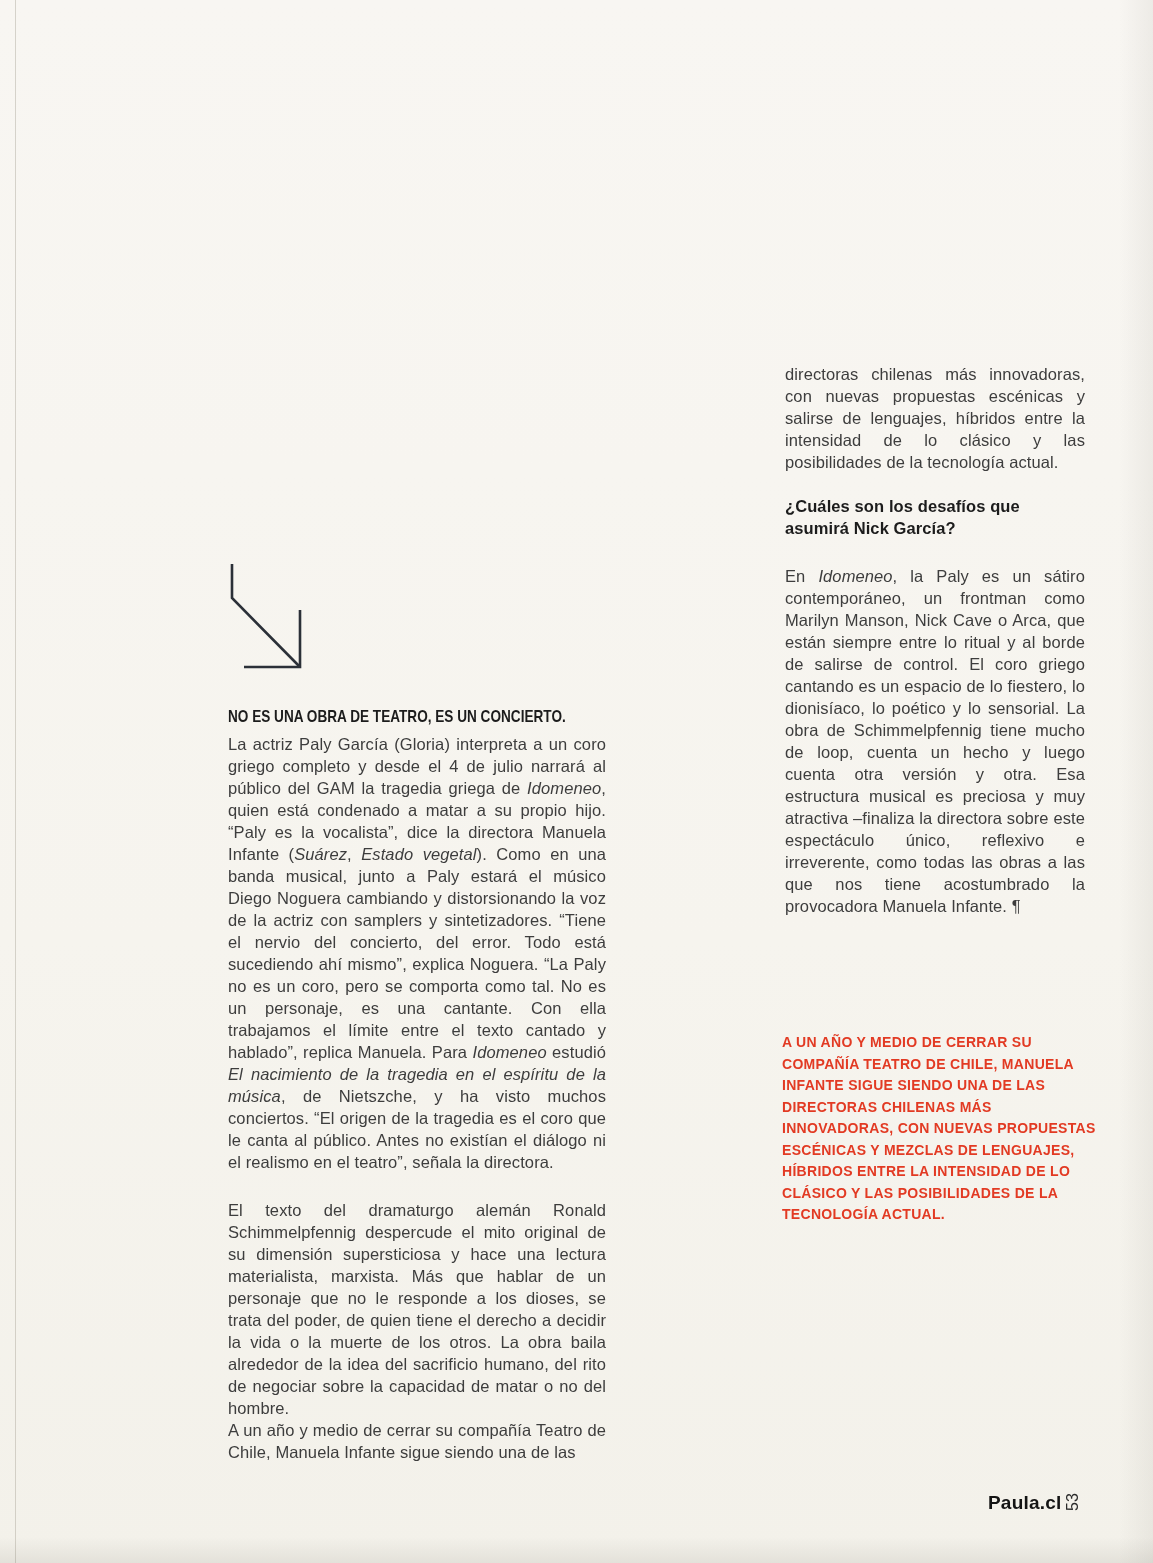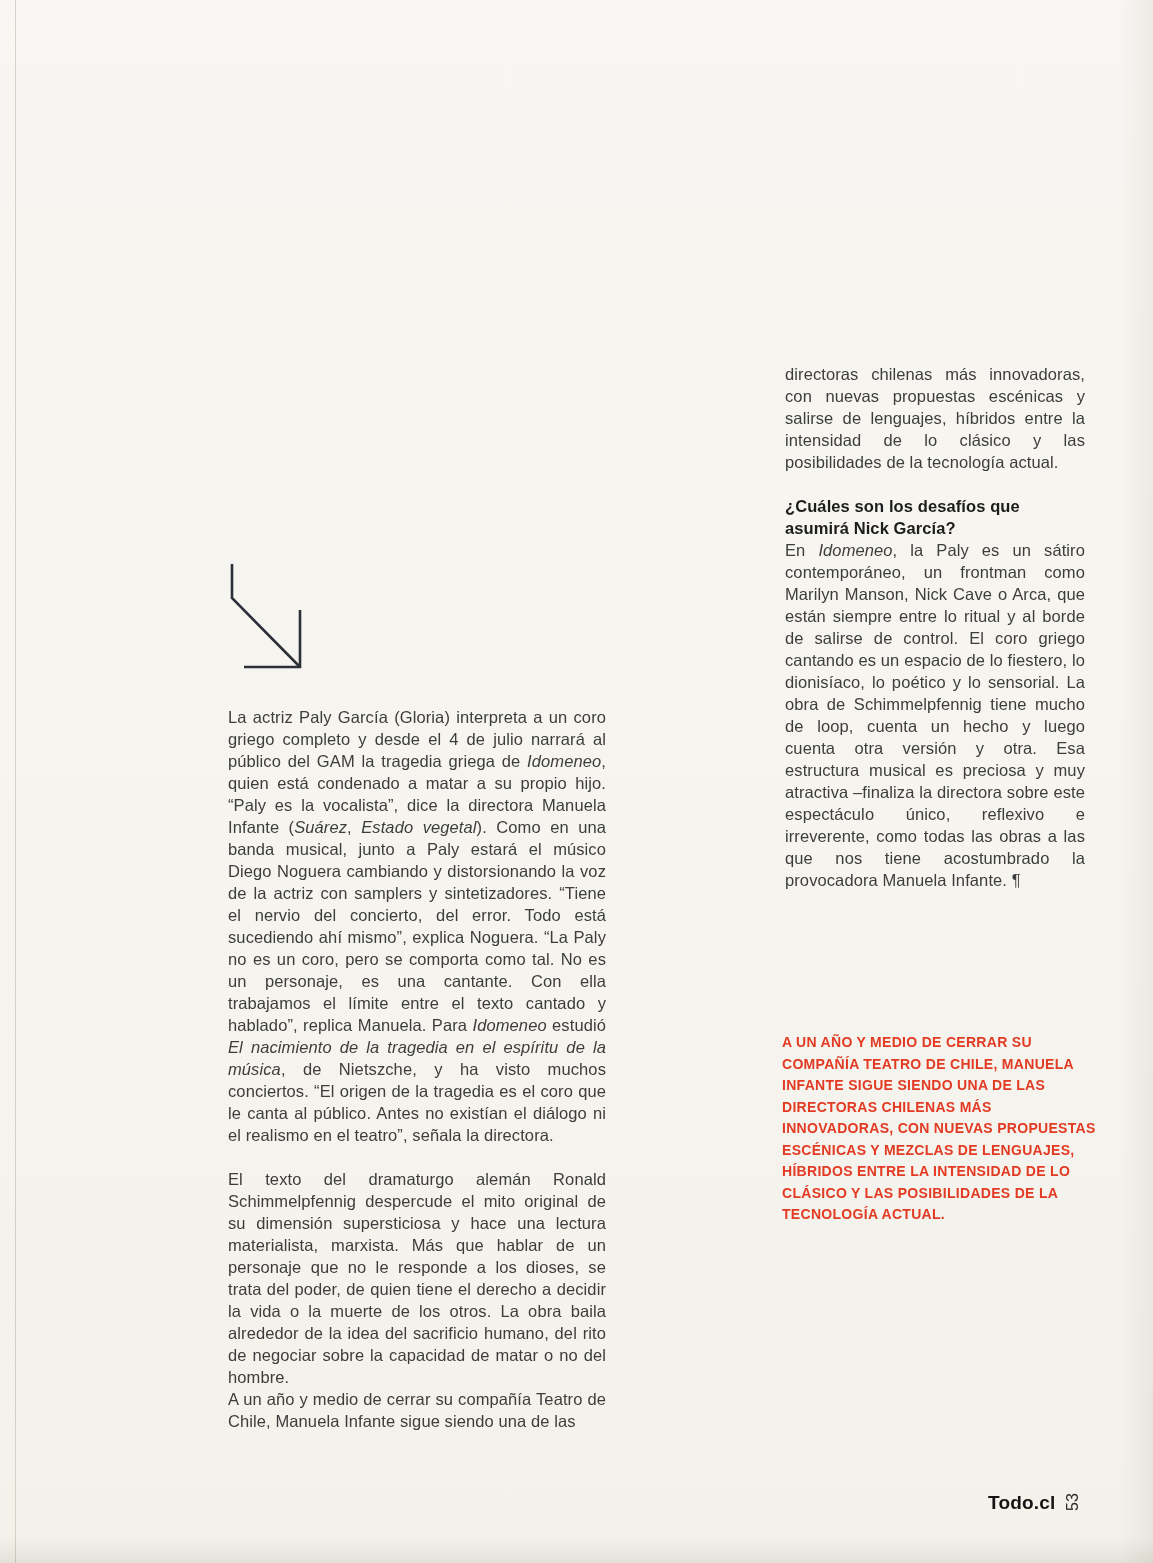--- a/index.html
+++ b/index.html
@@ -43,21 +43,21 @@
   }
   .col {
     position: absolute;
     text-align: justify;
     font-size: 16.5px;
     line-height: 22px;
     color: #3d3d3d;
     letter-spacing: 0.1px;
   }
   .col p { margin: 0 0 22px 0; }
-  .col p.no-gap { margin-bottom: 0; }
+  .col p.no-gap { margin-bottom: 0; margin-top: 26px; }
   .col p:last-child { margin-bottom: 0; }
   .col em { font-style: italic; }
   .col-left  { left: 228px; top: 706px; width: 378px; }
   .col-right { left: 785px; top: 363px; width: 300px; }
   .headline {
     margin: 0 0 5px 0;
     font-size: 17px;
     font-weight: bold;
     color: #1c1c1c;
     white-space: nowrap;
@@ -115,29 +115,30 @@
   <div class="fold-line"></div>
   <div class="edge-shadow-right"></div>
   <div class="edge-shadow-bottom"></div>
 
   <svg class="arrow-icon" width="110" height="118" viewBox="0 0 110 118" fill="none">
     <path d="M8 6 L8 40 L76 109" stroke="#2b3038" stroke-width="2.6" fill="none"></path>
     <path d="M76 52 L76 109 L20 109" stroke="#2b3038" stroke-width="2.6" fill="none"></path>
   </svg>
 
   <div class="col col-left">
+    <h2 class="headline"><span class="squeeze">NO ES UNA OBRA DE TEATRO, ES UN CONCIERTO.</span></h2>
     <p class="body-text"><span>La actriz Paly García (Gloria) interpreta a un coro griego completo y desde el 4 de julio narrará al público del GAM la tragedia griega de </span><em>Idomeneo</em><span>, quien está condenado a matar a su propio hijo. “Paly es la vocalista”, dice la directora Manuela Infante (</span><em>Suárez</em><span>, </span><em>Estado vegetal</em><span>). Como en una banda musical, junto a Paly estará el músico Diego Noguera cambiando y distorsionando la voz de la actriz con samplers y sintetizadores. “Tiene el nervio del concierto, del error. Todo está sucediendo ahí mismo”, explica Noguera. “La Paly no es un coro, pero se comporta como tal. No es un personaje, es una cantante. Con ella trabajamos el límite entre el texto cantado y hablado”, replica Manuela. Para </span><em>Idomeneo</em><span> estudió </span><em>El nacimiento de la tragedia en el espíritu de la música</em><span>, de Nietszche, y ha visto muchos conciertos. “El origen de la tragedia es el coro que le canta al público. Antes no existían el diálogo ni el realismo en el teatro”, señala la directora.</span></p>
     <p class="body-text no-gap">El texto del dramaturgo alemán Ronald Schimmelpfennig despercude el mito original de su dimensión supersticiosa y hace una lectura materialista, marxista. Más que hablar de un personaje que no le responde a los dioses, se trata del poder, de quien tiene el derecho a decidir la vida o la muerte de los otros. La obra baila alrededor de la idea del sacrificio humano, del rito de negociar sobre la capacidad de matar o no del hombre.</p>
     <p class="body-text">A un año y medio de cerrar su compañía Teatro de Chile, Manuela Infante sigue siendo una de las</p>
   </div>
 
   <div class="col col-right">
     <p class="body-text">directoras chilenas más innovadoras, con nuevas propuestas escénicas y salirse de lenguajes, híbridos entre la intensidad de lo clásico y las posibilidades de la tecnología actual.</p>
     <h3 class="question">¿Cuáles son los desafíos que asumirá Nick García?</h3>
     <p class="body-text no-gap"><span>En </span><em>Idomeneo</em><span>, la Paly es un sátiro contemporáneo, un frontman como Marilyn Manson, Nick Cave o Arca, que están siempre entre lo ritual y al borde de salirse de control. El coro griego cantando es un espacio de lo fiestero, lo dionisíaco, lo poético y lo sensorial. La obra de Schimmelpfennig tiene mucho de loop, cuenta un hecho y luego cuenta otra versión y otra. Esa estructura musical es preciosa y muy atractiva –finaliza la directora sobre este espectáculo único, reflexivo e irreverente, como todas las obras a las que nos tiene acostumbrado la provocadora Manuela Infante. ¶</span></p>
   </div>
 
   <div class="pull-quote">A UN AÑO Y MEDIO DE CERRAR SU COMPAÑÍA TEATRO DE CHILE, MANUELA INFANTE SIGUE SIENDO UNA DE LAS DIRECTORAS CHILENAS MÁS INNOVADORAS, CON NUEVAS PROPUESTAS ESCÉNICAS Y MEZCLAS DE LENGUAJES, HÍBRIDOS ENTRE LA INTENSIDAD DE LO CLÁSICO Y LAS POSIBILIDADES DE LA TECNOLOGÍA ACTUAL.</div>
 
-  <div class="brand">Todo.cl</div>
+  <div class="brand">Paula.cl</div>
   <div class="folio">53</div>
 
 </div>
 
 </body></html>

